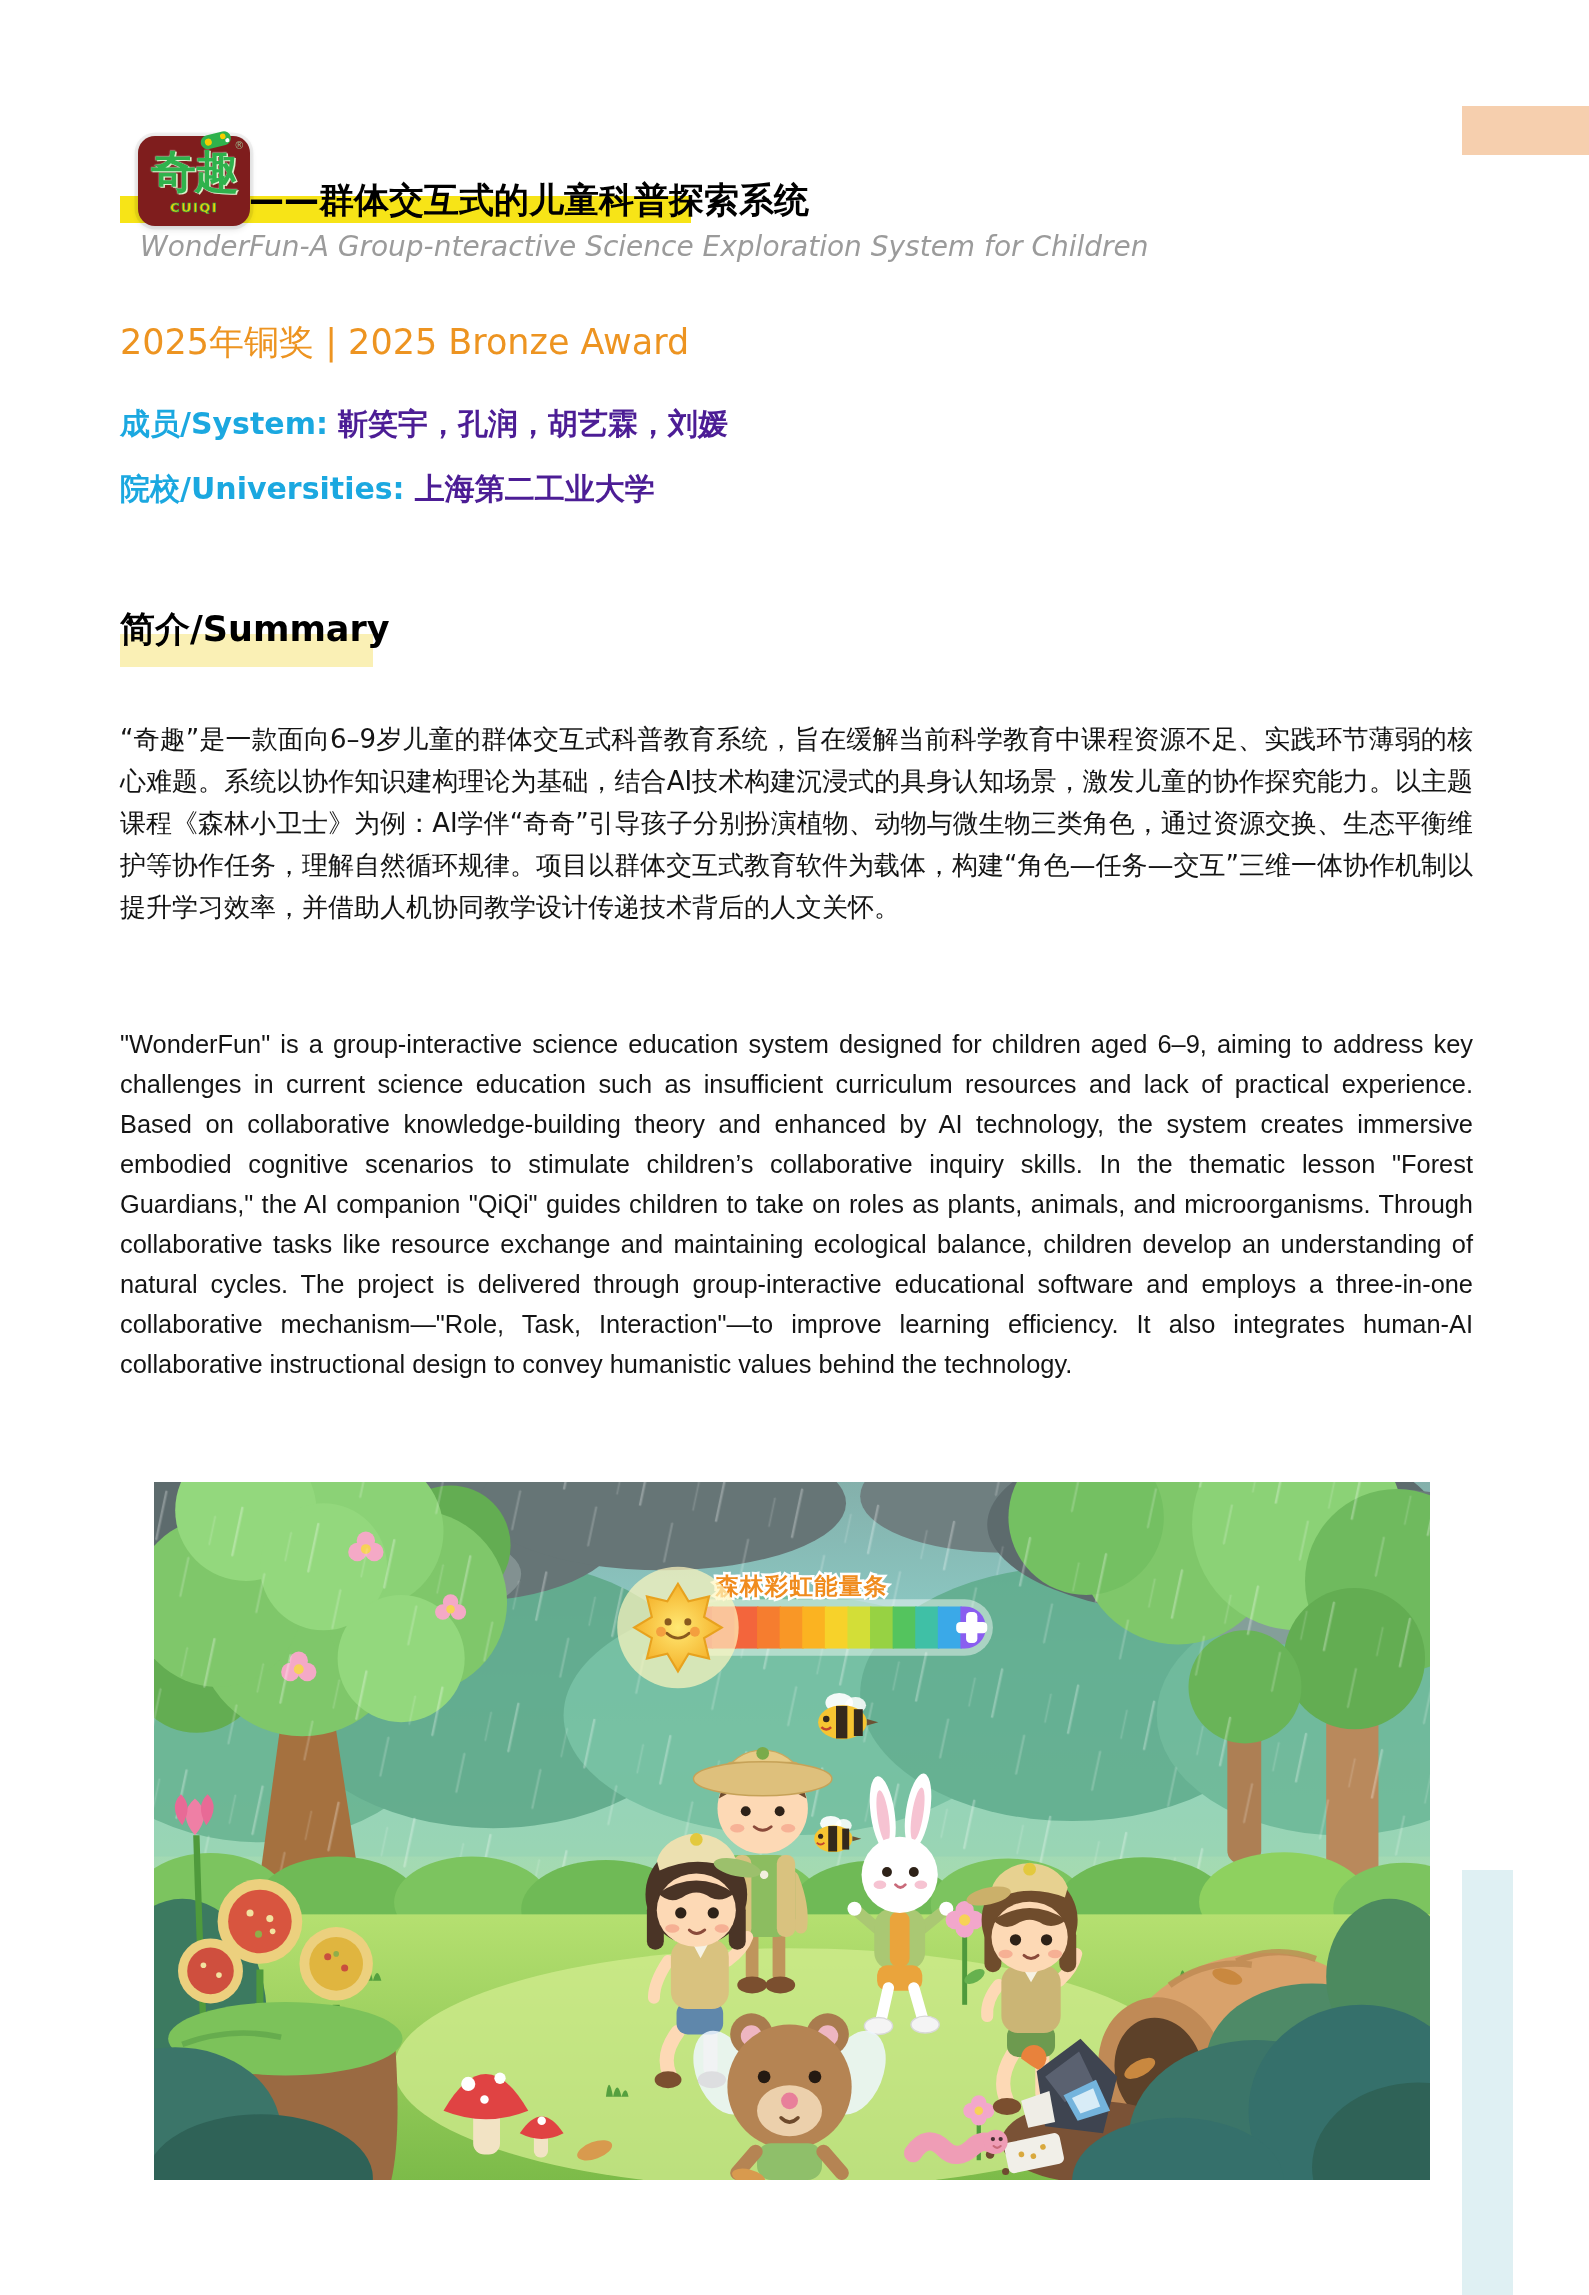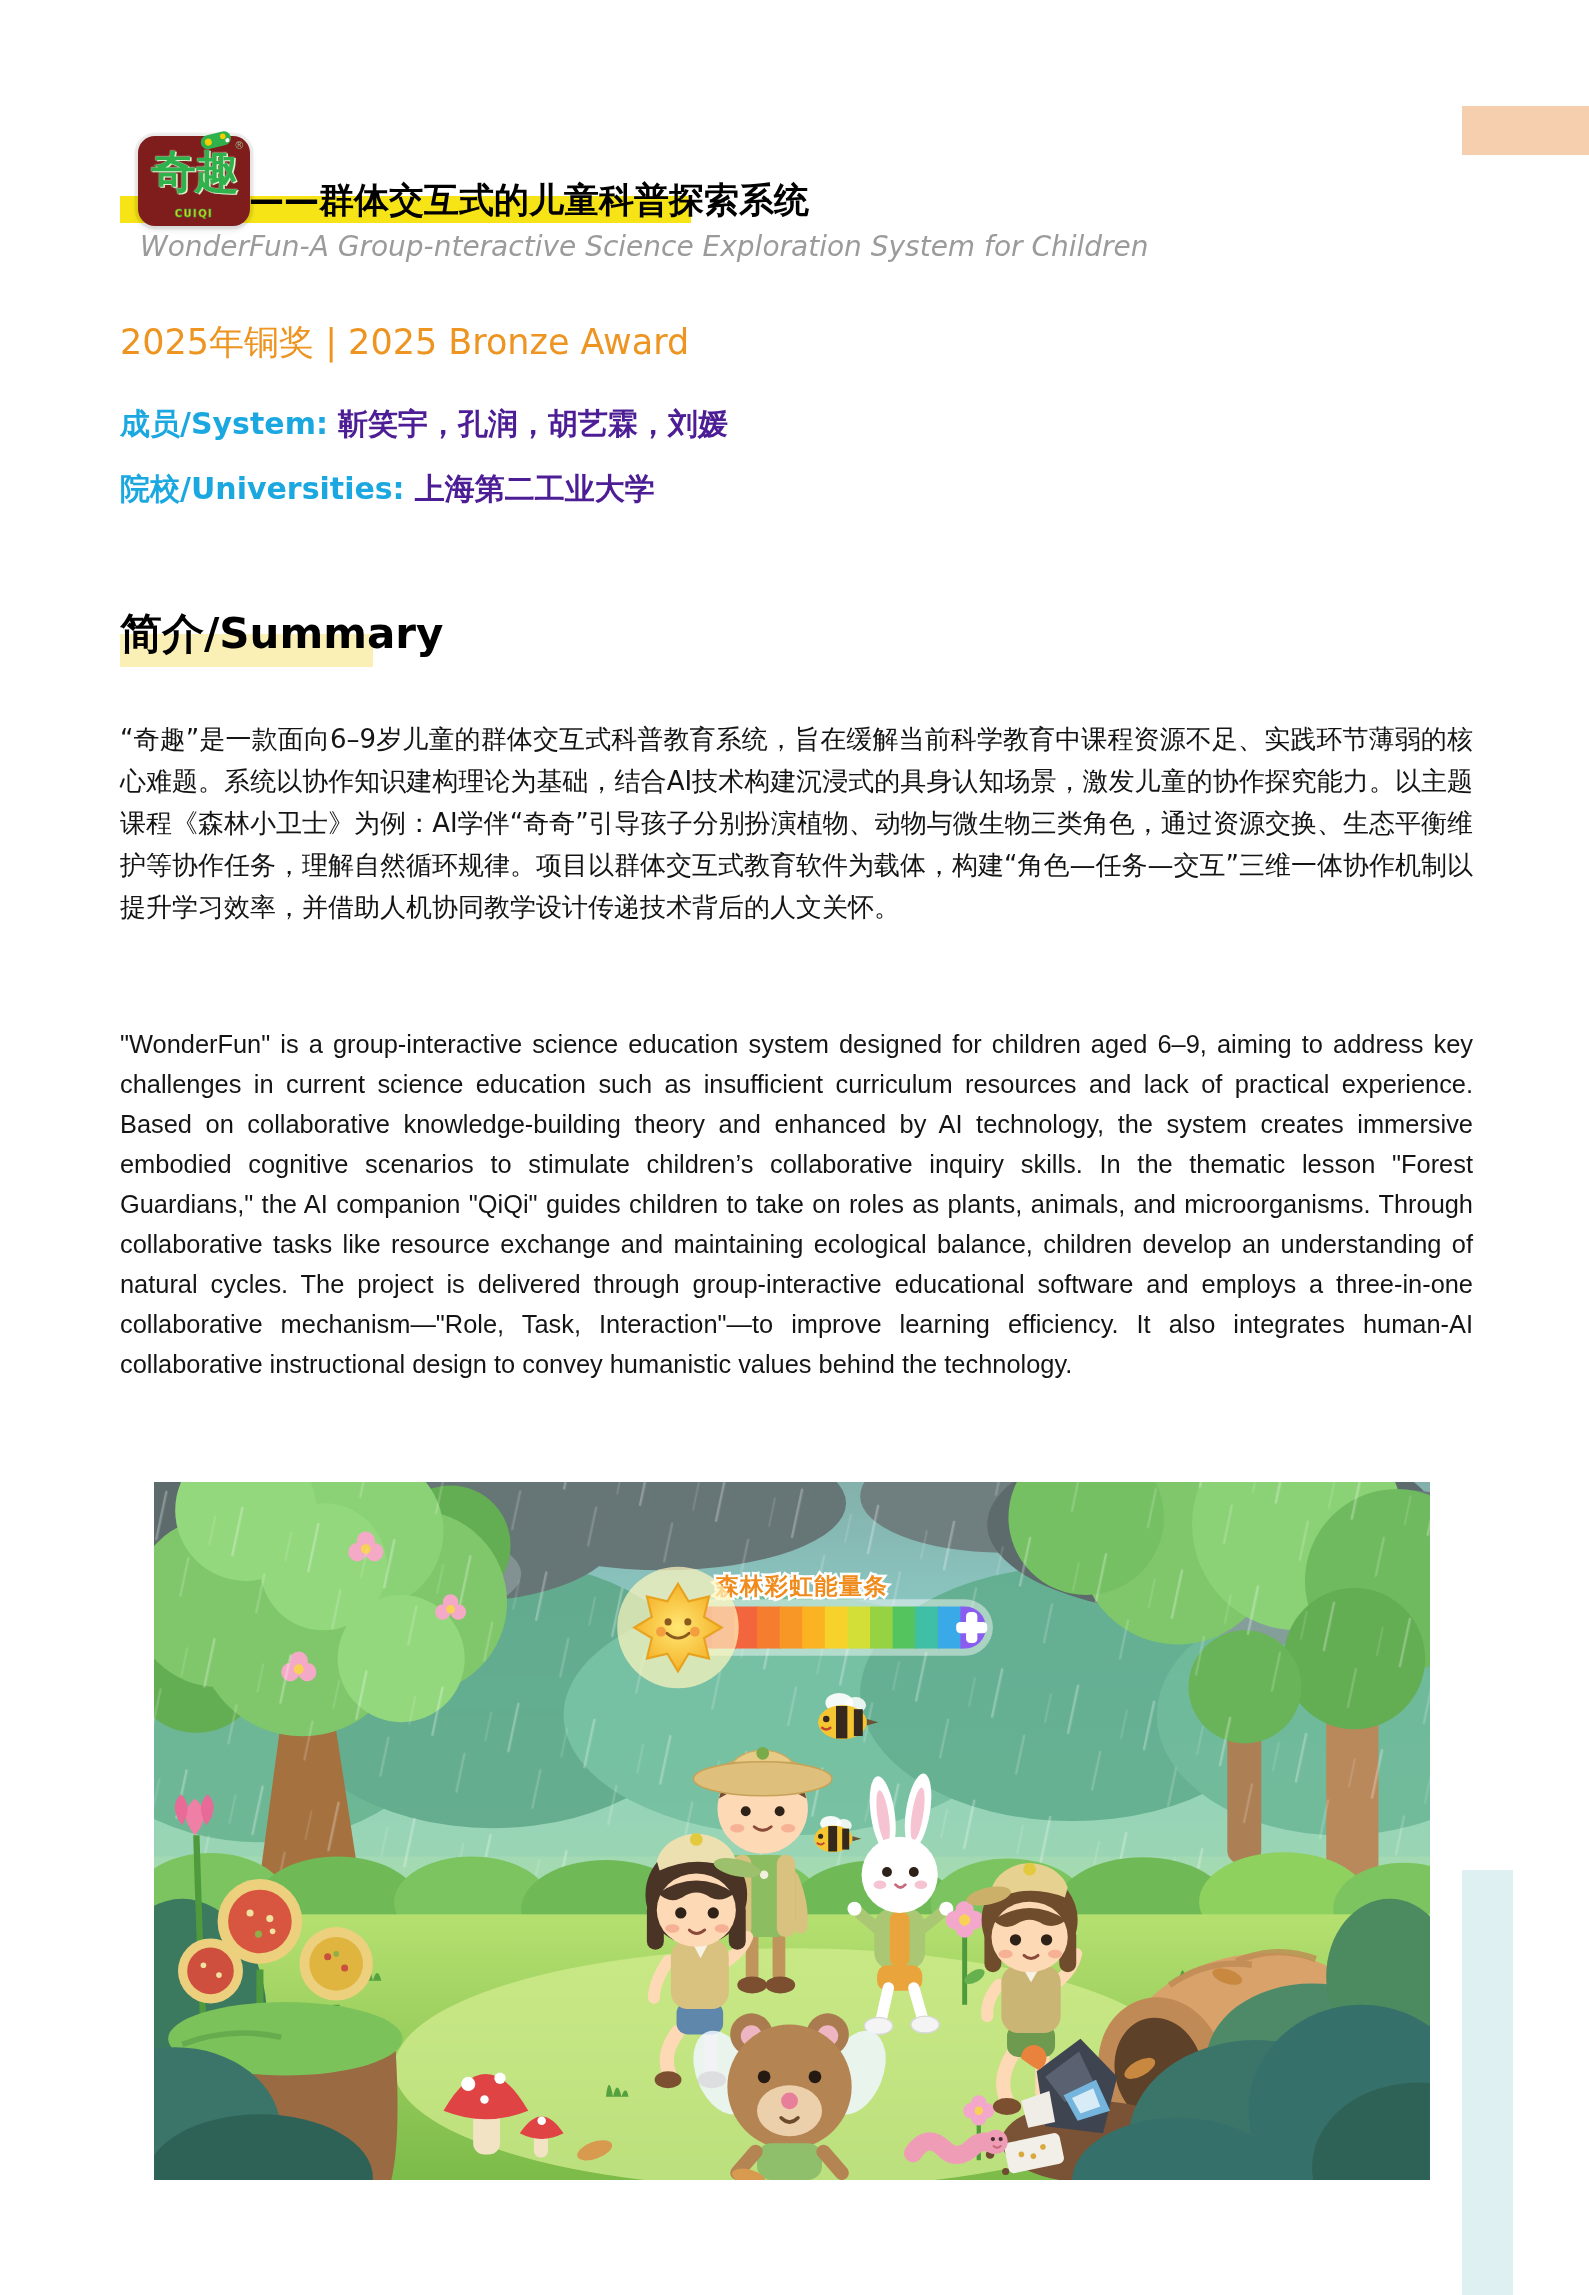--- a/index.html
+++ b/index.html
@@ -9,36 +9,36 @@
   
   .deco-peach{left:1462px;top:106px;width:127px;height:49px;background:#F6CFAE;}
   .deco-blue{left:1462px;top:1870px;width:51px;height:425px;background:#DFF0F3;}
   
   .hl-yellow{left:120px;top:196px;width:571px;height:27px;background:#F7E417;z-index:1;}
   .logo-card{left:138px;top:136px;width:112px;height:90px;background:#7f1d1d;border-radius:17px;
              box-shadow:0 0 0 3.5px rgba(0,0,0,0.05),0 2.1px 7px rgba(0,0,0,0.14);z-index:2;text-align:center;}
   .logo-zh{position:absolute;left:0;right:0;top:12.7px;font-size:45px;line-height:45px;font-weight:900;
            color:#2FB24C;letter-spacing:-2.1px;
            text-shadow:0 0 1.4px #fff,1.4px 1.4px 0 #D9EFC4;}
-  .logo-en{position:absolute;left:0;right:0;top:72px;font-size:10px;font-weight:900;color:#F6CD00;
+  .logo-en{position:absolute;left:0;right:0;top:64px;font-size:13px;font-weight:900;color:#F6CD00;
            letter-spacing:1.4px;-webkit-text-stroke:0.7px #2FB24C;}
   .logo-reg{position:absolute;right:5.7px;top:4.2px;font-size:10px;color:#9bb58a;}
   .logo-controller{position:absolute;right:17px;top:-7px;transform:rotate(-14deg);}
   .page-title{left:249px;top:177px;font-size:35px;font-weight:700;color:#000;z-index:2;white-space:nowrap;}
   .page-subtitle{left:140px;top:230px;font-size:28px;font-style:italic;color:#9B9B9B;z-index:2;white-space:nowrap;}
   
   .award{left:120px;top:319px;font-size:35px;font-weight:400;color:#ED9421;white-space:nowrap;}
   .meta-row{font-size:30px;white-space:nowrap;}
   .row-members{left:120px;top:404px;}
   .row-universities{left:120px;top:469px;}
   .meta-label{color:#1BA8E0;font-weight:800;}
   .meta-value{color:#4c1d95;font-weight:700;margin-left:10px;}
   
   .summary-hl{left:120px;top:634px;width:253px;height:32.5px;background:#FAF0B5;z-index:1;}
-  .summary-heading{left:120px;top:606px;font-size:42px;font-weight:900;color:#000;z-index:2;white-space:nowrap;}
+  .summary-heading{left:120px;top:606px;font-size:35px;font-weight:900;color:#000;z-index:2;white-space:nowrap;}
   .para{left:120px;width:1353px;text-align:justify;}
   .para-zh{top:718px;font-size:26px;line-height:42px;font-weight:400;}
   .para-en{top:1024px;font-size:25.4px;line-height:40px;font-family:"Liberation Sans","DejaVu Sans",sans-serif;}
   .illustration{left:154px;top:1482px;width:1276px;height:698px;z-index:2;}
   svg text{font-family:"DejaVu Sans",sans-serif;}
 </style>
 </head>
 <body>
 
 <div class="abs deco-peach"></div>

